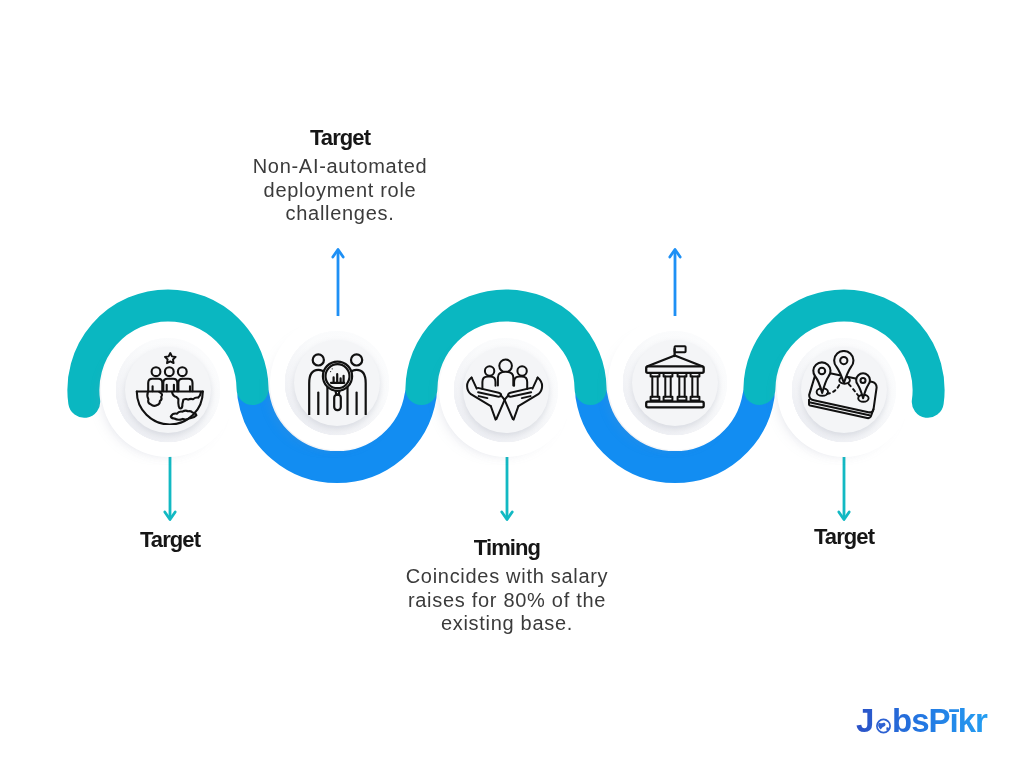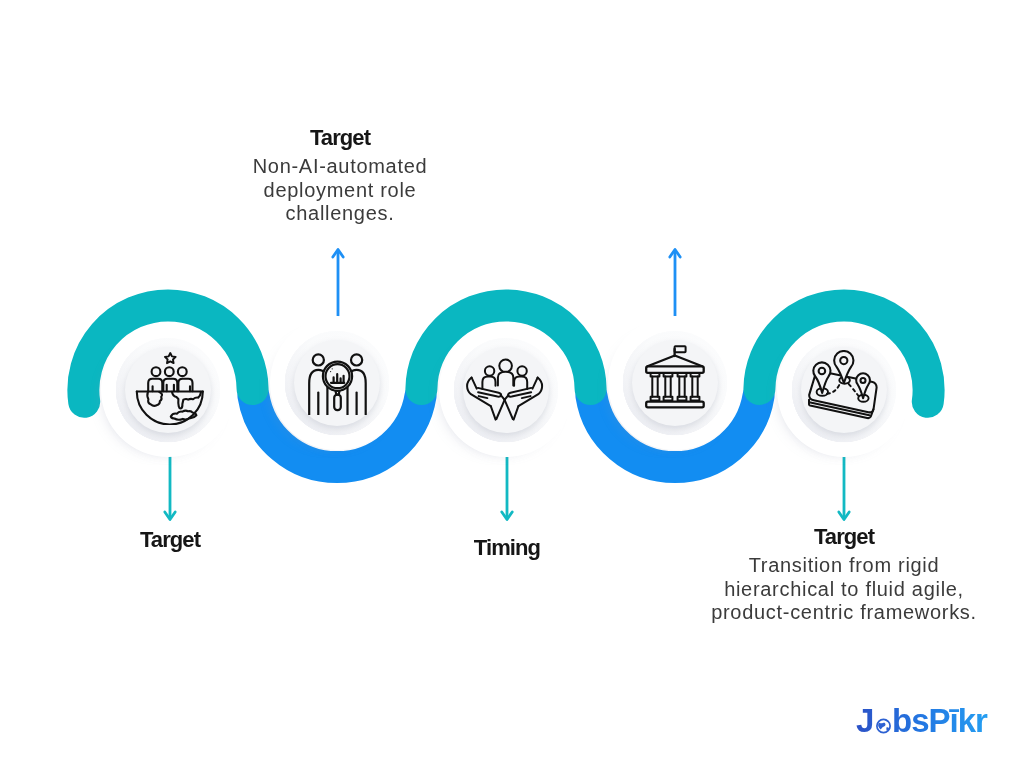--- a/index.html
+++ b/index.html
@@ -176,25 +176,25 @@
 
 <div class="tb" style="left:676px;top:125px;width:360px;">
 </div>
 
 <div class="tb" style="left:170px;top:527px;width:260px;">
   <div class="tt">Target</div>
 </div>
 
 <div class="tb" style="left:507px;top:527px;width:260px;margin-top:8px;">
   <div class="tt">Timing</div>
+  <div class="bd">Coincides with salary<br>raises for 80% of the<br>existing base.</div>
 </div>
 
 <div class="tb" style="left:844px;top:524px;width:320px;">
   <div class="tt">Target</div>
-  <div class="bd">Transition from rigid<br>hierarchical to fluid agile,<br>product-centric frameworks.</div>
 </div>
 
 <div class="abs" style="left:856px;top:701px;height:34px;">
   <svg width="136" height="36" viewBox="0 0 136 36">
     <defs>
       <linearGradient id="lg" x1="0" y1="0" x2="132" y2="0" gradientUnits="userSpaceOnUse">
         <stop offset="0" stop-color="#2b51c6"></stop>
           <stop offset="0.5" stop-color="#2377e2"></stop>
           <stop offset="1" stop-color="#259ff2"></stop>
       </linearGradient>

